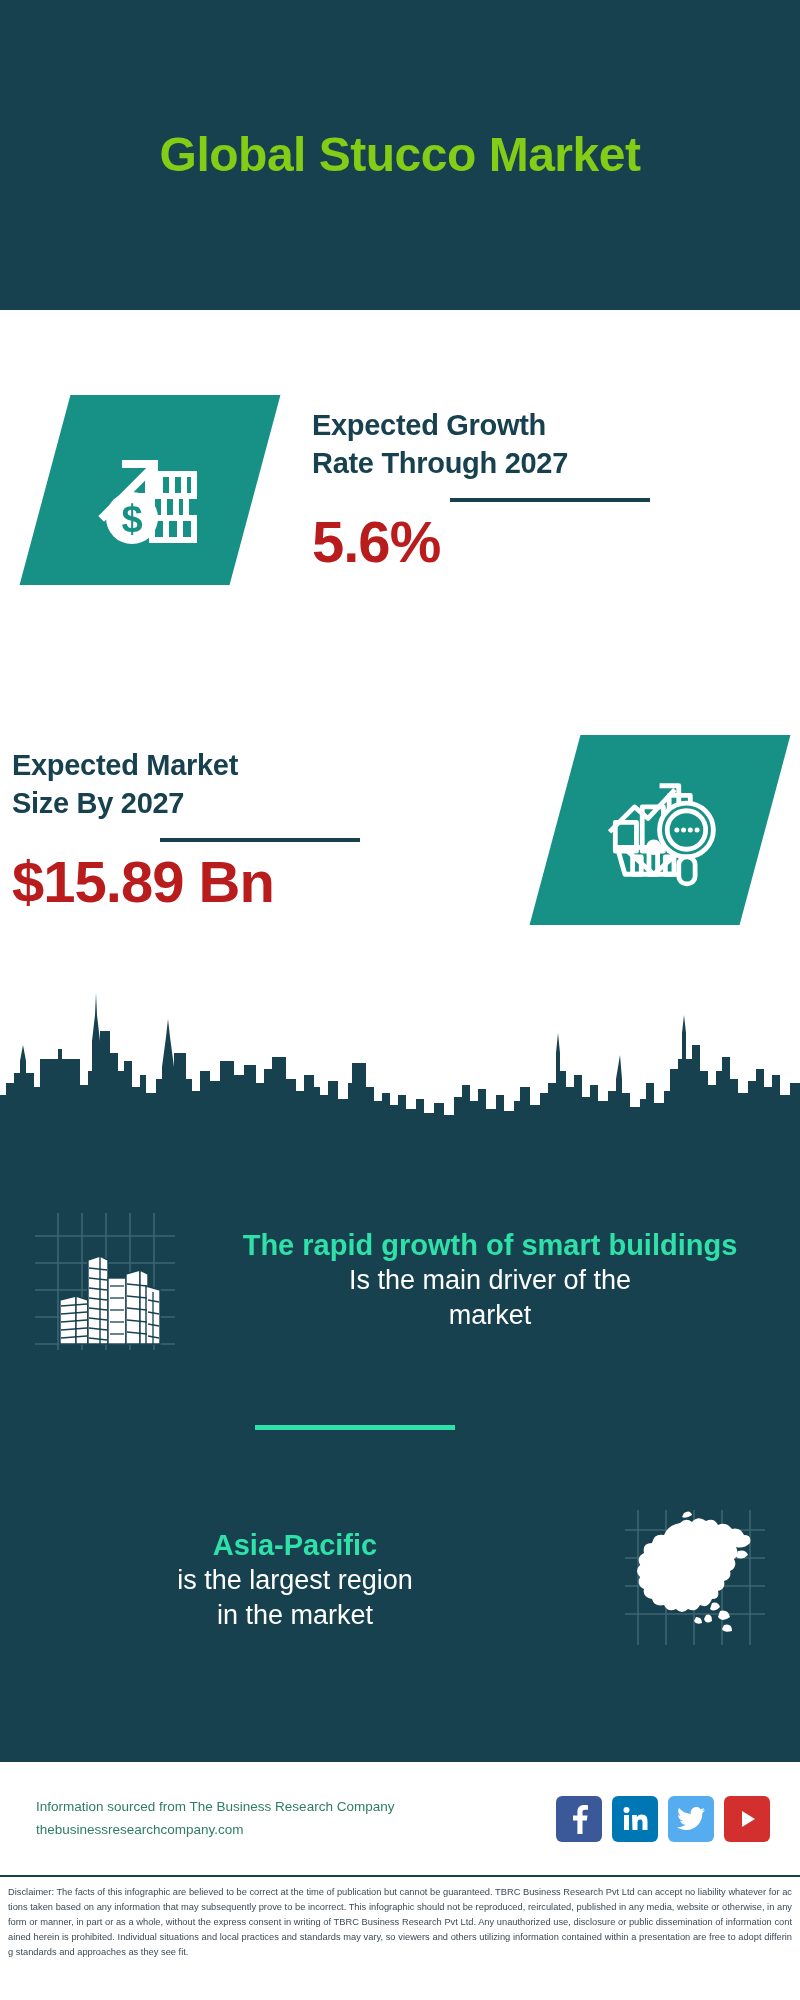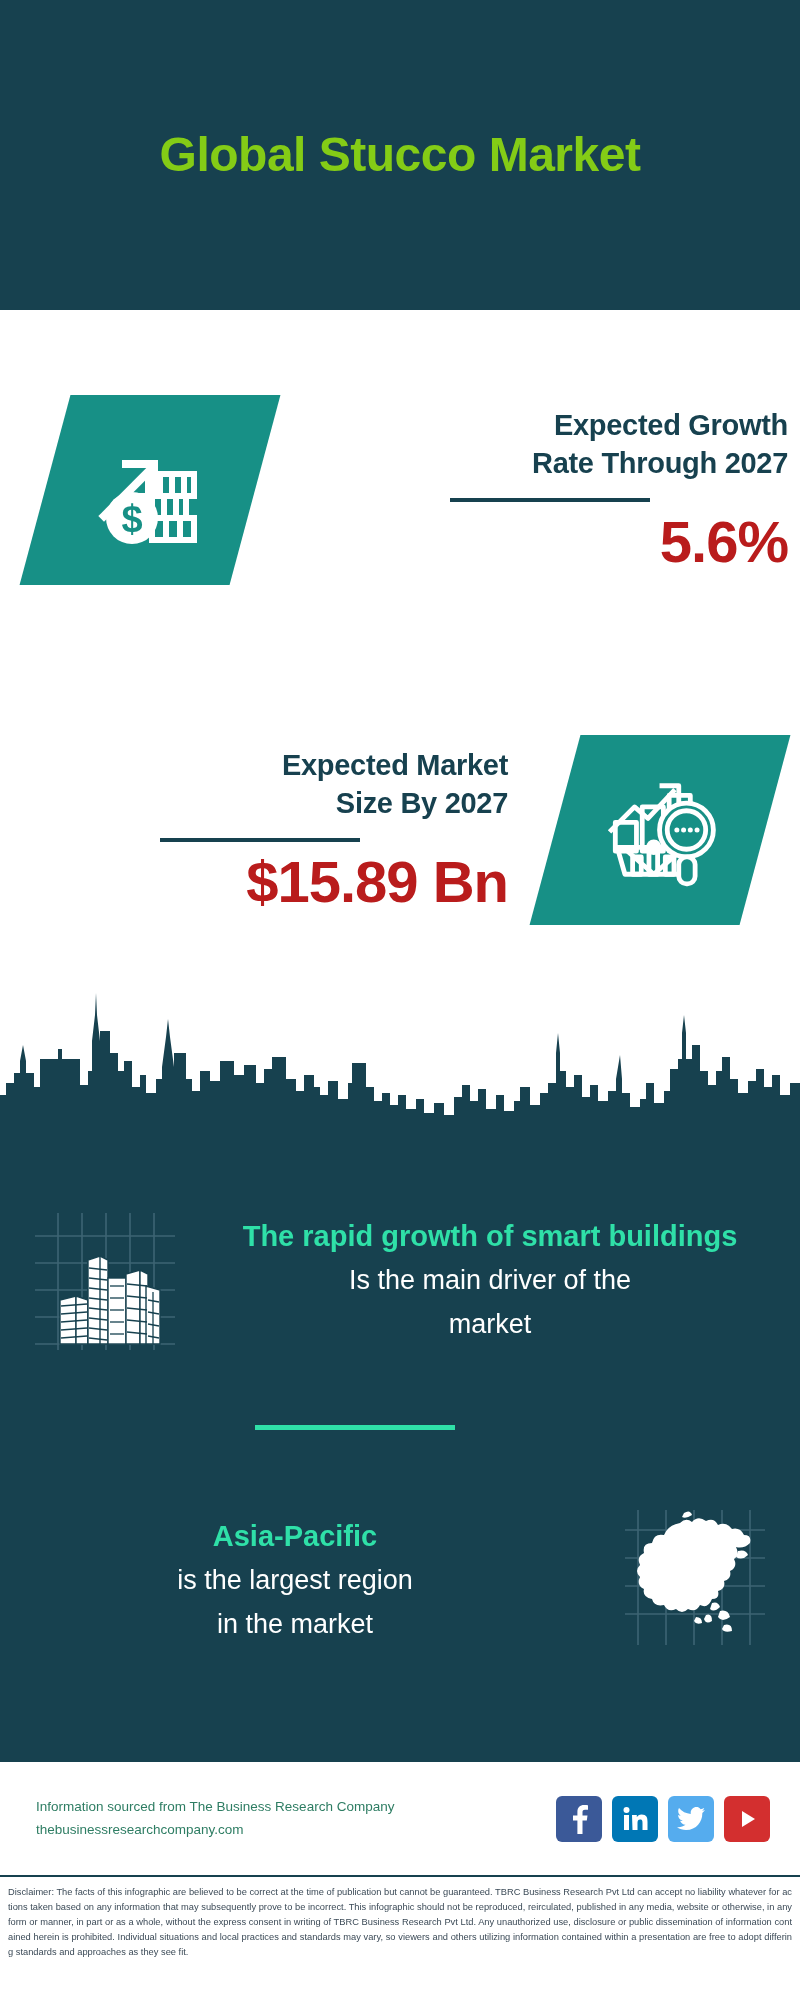--- a/index.html
+++ b/index.html
@@ -32,21 +32,21 @@
 
   .shape-tile {
     width:210px; height:190px;
     background:#179086;
     transform:skewX(-15deg);
     display:flex; align-items:center; justify-content:center;
     flex:none;
   }
   .shape-tile > svg { transform:skewX(15deg); }
 
-  .stat-text { flex:1; text-align:right; padding:0 12px; }
+  .stat-text { flex:1; text-align:left; padding:0 12px; }
   .stat-heading {
     color:#17414f; font-size:29px; font-weight:bold;
     line-height:1.28; letter-spacing:-0.3px;
   }
   .rule {
     width:200px; height:4px; background:#17414f;
     margin:16px auto 10px auto;
   }
   .stat-value {
     color:#b91c1c; font-size:58px; font-weight:bold;
@@ -71,21 +71,21 @@
   .fact-region { top:330px; left:0; height:220px; }
 
   .fact-icon-box { width:210px; flex:none; display:flex; justify-content:center; align-items:center; }
   .fact-copy { flex:1; padding-right:30px; text-align:center; }
   .fact-copy.left-pad { padding-right:0; }
 
   .fact-highlight {
     color:#2fe0a8; font-size:29px; font-weight:bold; line-height:1.25;
   }
   .fact-sub {
-    color:#ffffff; font-size:27px; font-weight:normal; line-height:1.3;margin-top:9px;
+    color:#ffffff; font-size:27px; font-weight:normal; line-height:1.3;
   }
   .green-divider {
     position:absolute; top:285px; left:255px;
     width:200px; height:5px; background:#2fe0a8;
   }
 
   
   .source-bar {
     position:absolute; left:0; top:1760px; width:800px; height:115px;
     background:#ffffff; display:flex; align-items:center;

